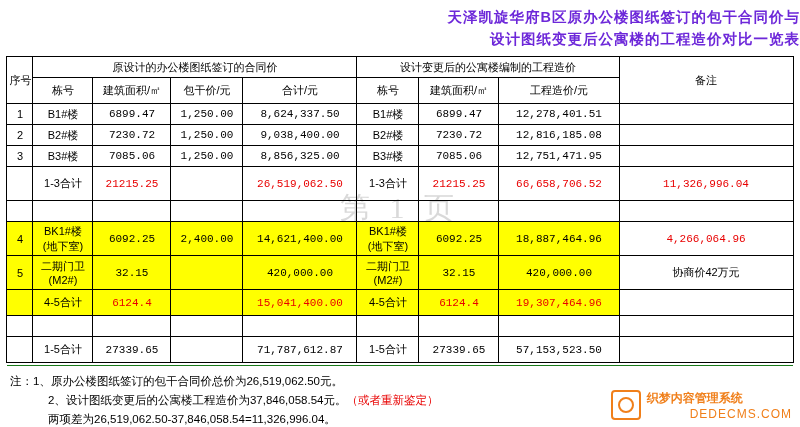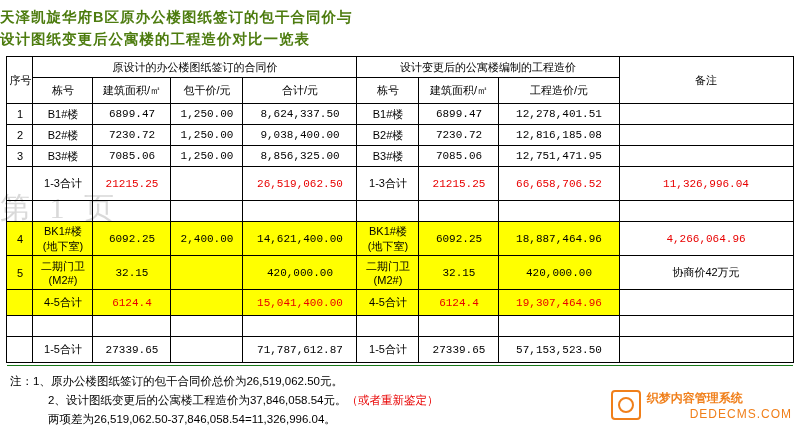--- a/index.html
+++ b/index.html
@@ -7,27 +7,27 @@
     width:800px;height:427px;
     background:#ffffff;
     font-family:"Liberation Sans","DejaVu Sans",sans-serif;
     color:#000;
     overflow:hidden;
     position:relative;
   }
   .page{position:relative;width:800px;height:427px;}
 
   .title{
-    text-align:left;
+    text-align:right;
     font-size:14.5px;
     font-weight:700;
     letter-spacing:1px;
     padding-top:6px;
     line-height:22px;
-    color:#4d7c0f;
+    color:#6d28d9;
   }
   .title .line2{display:block;}
 
   table.main{
     border-collapse:collapse;
     width:786px;
     margin:6px auto 0 auto;
     table-layout:fixed;
   }
   table.main td, table.main th{
@@ -47,21 +47,21 @@
   .bold{font-weight:700;}
   .yellow{background:#ffff00;}
   .tall{height:34px;}
   .mid{height:26px;}
   .blank td{height:14px;border-left:1px solid #000;border-right:1px solid #000;}
 
   .watermark{
     position:absolute;
     left:0;right:0;
     top:188px;
-    text-align:left;
+    text-align:center;
     font-size:30px;
     color:#d9d9d9;
     font-family:"Liberation Serif","DejaVu Serif",serif;
     letter-spacing:6px;
     pointer-events:none;
     z-index:0;
   }
   table.main{position:relative;z-index:1;background:transparent;}
 
   .notes{

